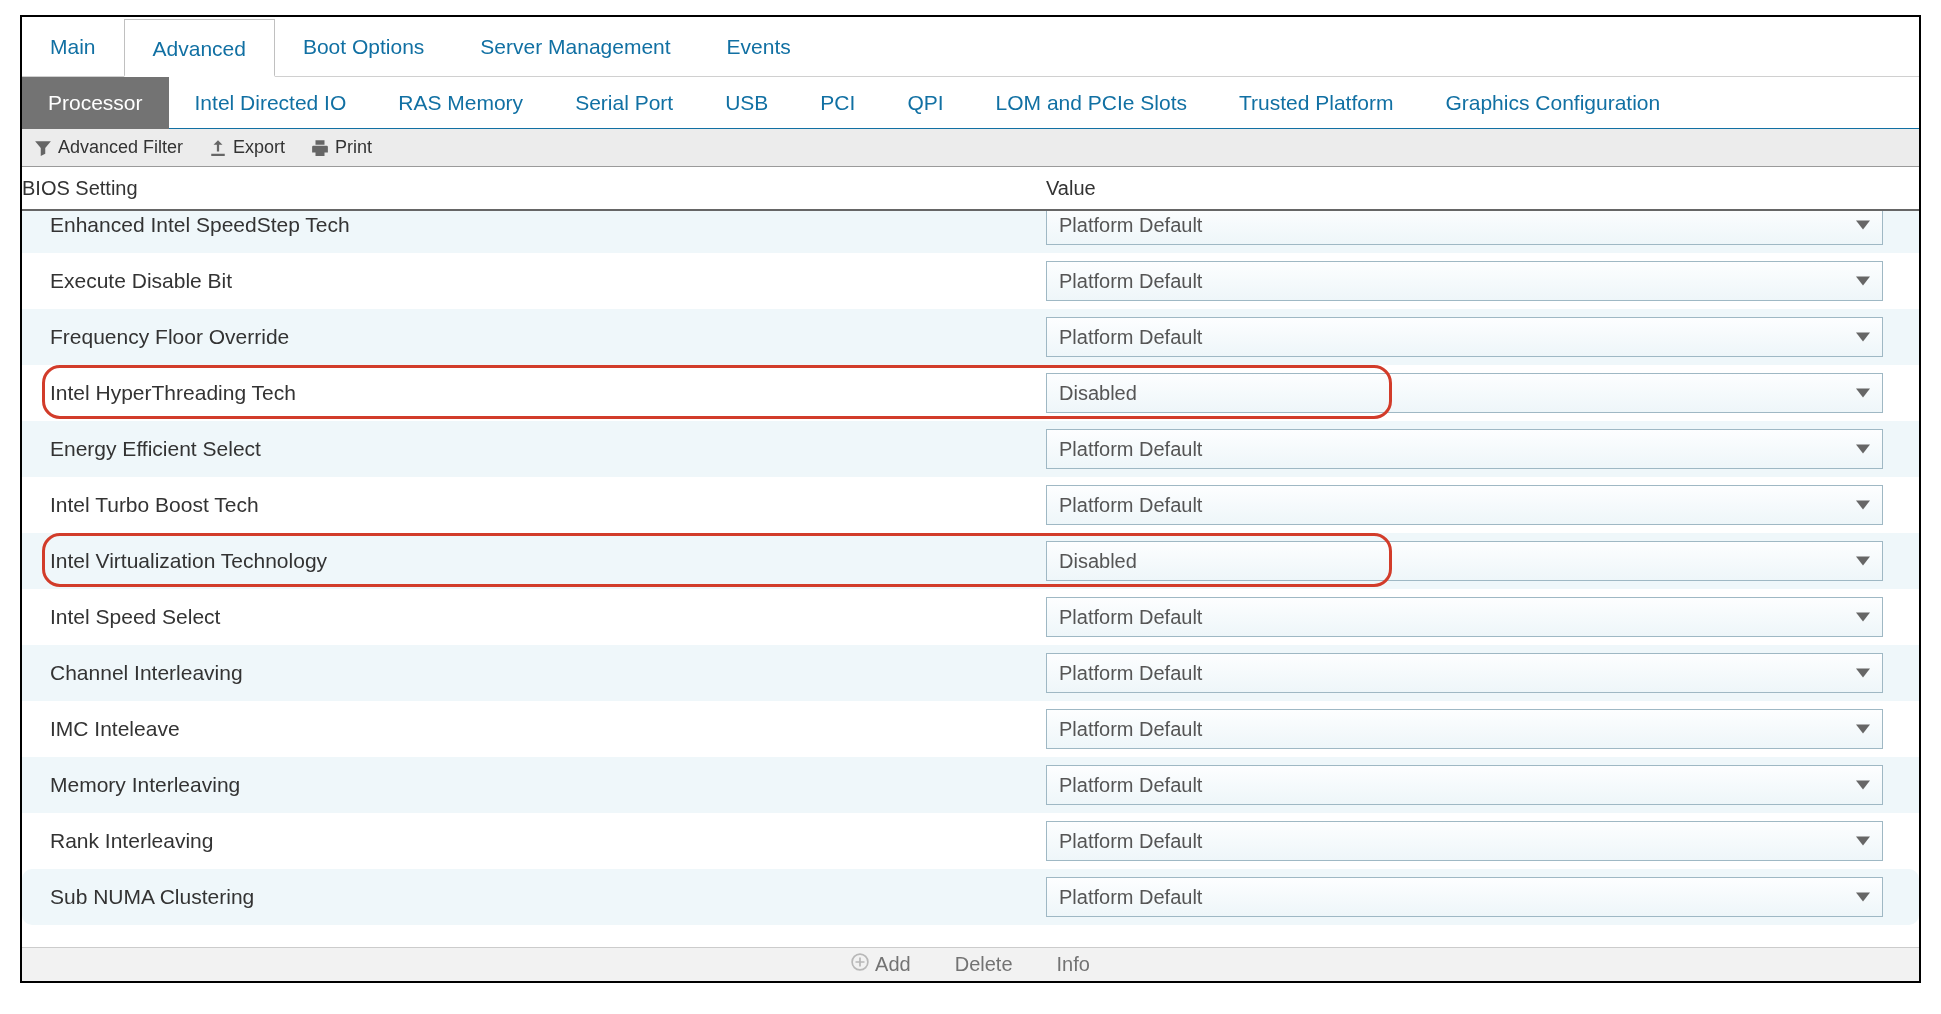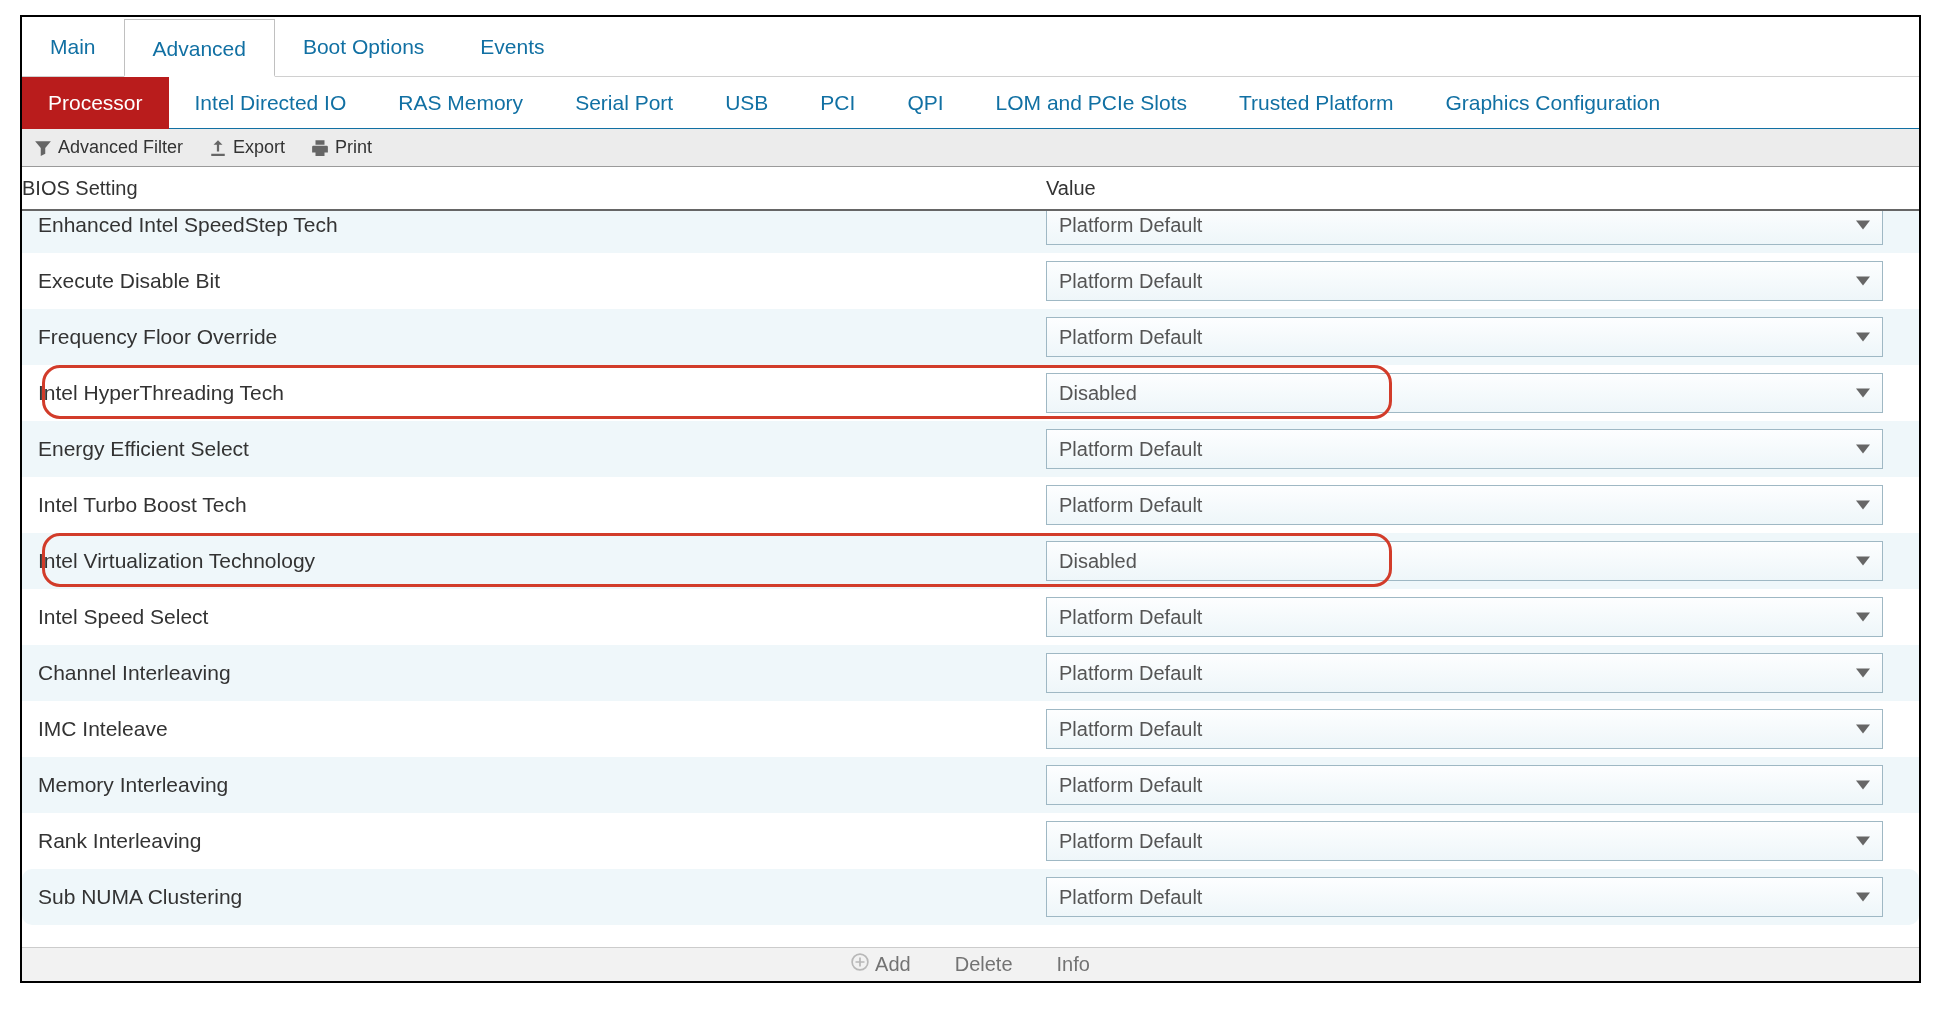--- a/index.html
+++ b/index.html
@@ -8,39 +8,39 @@
   .panel { border: 2px solid #000; width: 100%; height: 100%; display: flex; flex-direction: column; background: #fff; }
 
   
   .primary-tabs { display: flex; align-items: flex-end; background: #fff; border-bottom: 1px solid #d0d0d0; height: 60px; }
   .ptab { padding: 0 28px; height: 58px; line-height: 58px; font-size: 21px; color: #1170a3; cursor: pointer; }
   .ptab.active { border: 1px solid #c0c0c0; border-bottom: 2px solid #fff; margin-bottom: -1px; background: #fff; color: #1170a3; font-weight: 500; }
 
   
   .secondary-tabs { display: flex; align-items: center; background: #fff; border-bottom: 1px solid #1170a3; height: 52px; }
   .stab { padding: 0 26px; height: 52px; line-height: 52px; font-size: 21px; color: #1170a3; cursor: pointer; white-space: nowrap; }
-  .stab.active { background: #b91c1c; color: #fff; font-weight: 500; }
+  .stab.active { background: #737373; color: #fff; font-weight: 500; }
 
   
   .toolbar { display: flex; align-items: center; gap: 26px; height: 38px; padding: 0 12px; background: #ececec; border-bottom: 1px solid #9a9a9a; }
   .tbtn { display: flex; align-items: center; gap: 6px; font-size: 18px; color: #333; cursor: pointer; }
   .tbtn svg, .tbtn .glyph { width: 18px; height: 18px; fill: #666; color: #666; display: inline-block; }
 
   
   .headrow { display: flex; height: 44px; align-items: center; border-bottom: 2px solid #666; font-size: 20px; }
   .hcol-setting { flex: 0 0 1020px; }
   .hcol-value   { flex: 1; padding-left: 4px; }
 
   
   .list-viewport { flex: 1; overflow: hidden; position: relative; }
   .list-inner { position: absolute; left: 0; right: 0; top: -14px; } 
 
   .row { display: flex; align-items: center; height: 56px; }
   .row.alt { background: #eff7fa; }
-  .row .cell-label { flex: 0 0 1020px; padding-left: 16px; font-size: 21px; color: #333; }
+  .row .cell-label { flex: 0 0 1020px; padding-left: 28px; font-size: 21px; color: #333; }
   .row .cell-value { flex: 1; padding-right: 36px; padding-left: 4px; }
 
   .select { position: relative; height: 40px; background: linear-gradient(#fdfeff,#eef6f9); border: 1px solid #9fb8c4; display: flex; align-items: center; padding: 0 12px; font-size: 20px; color: #555; cursor: pointer; }
   .select .caret { position: absolute; right: 12px; top: 50%; transform: translateY(-50%); width: 0; height: 0; border-left: 7px solid transparent; border-right: 7px solid transparent; border-top: 9px solid #666; }
 
   
   .hl { position: absolute; border: 3px solid #d23c2a; border-radius: 18px; pointer-events: none; }
 
   
   .footer { height: 34px; background: #f2f2f2; border-top: 1px solid #ccc; display: flex; align-items: center; justify-content: center; gap: 44px; font-size: 20px; color: #737373; flex-shrink: 0; }
@@ -50,20 +50,21 @@
 </head>
 <body>
 
 <div class="wrap">
   <div class="panel">
 
     <div class="primary-tabs" id="primary-tabs">
         <div class="ptab">Main</div>
         <div class="ptab active">Advanced</div>
         <div class="ptab">Boot Options</div>
+        <div class="ptab">Server Management</div>
         <div class="ptab">Events</div>
       </div>
 
     <div class="secondary-tabs" id="secondary-tabs">
         <div class="stab active">Processor</div>
         <div class="stab">Intel Directed IO</div>
         <div class="stab">RAS Memory</div>
         <div class="stab">Serial Port</div>
         <div class="stab">USB</div>
         <div class="stab">PCI</div>

